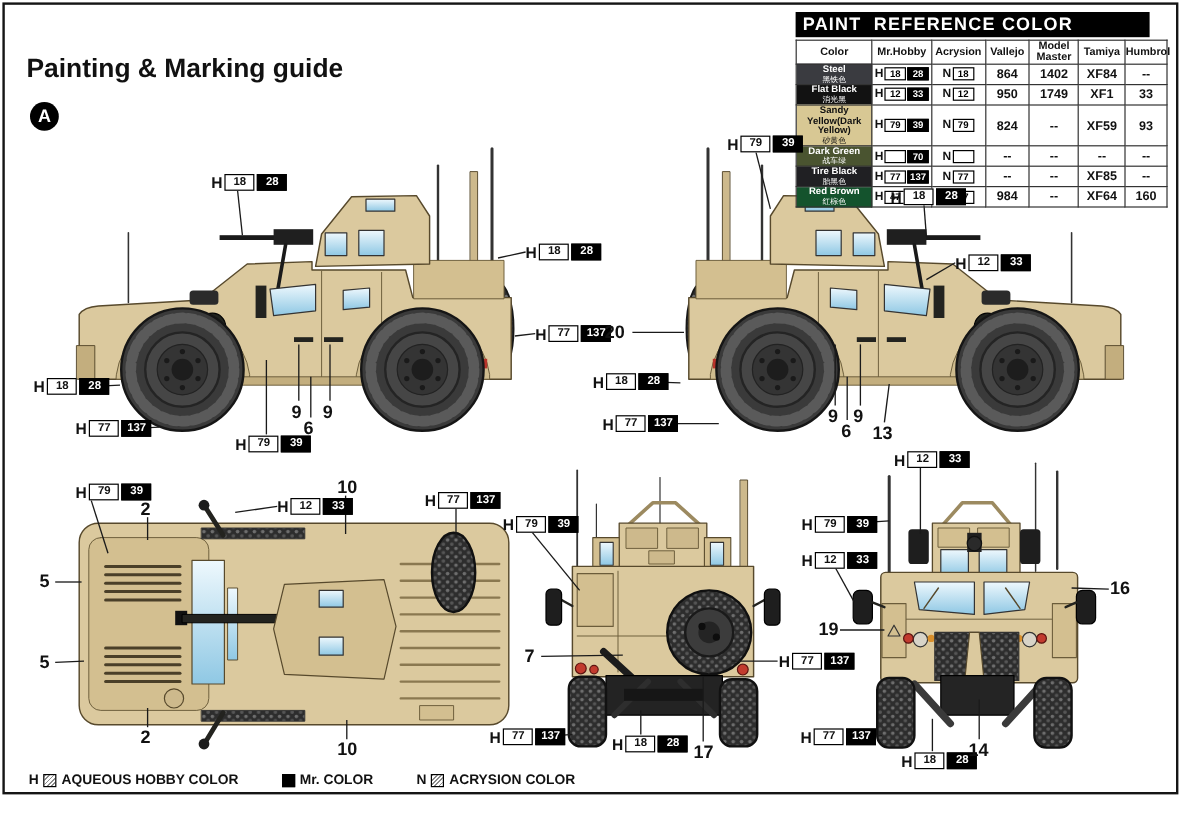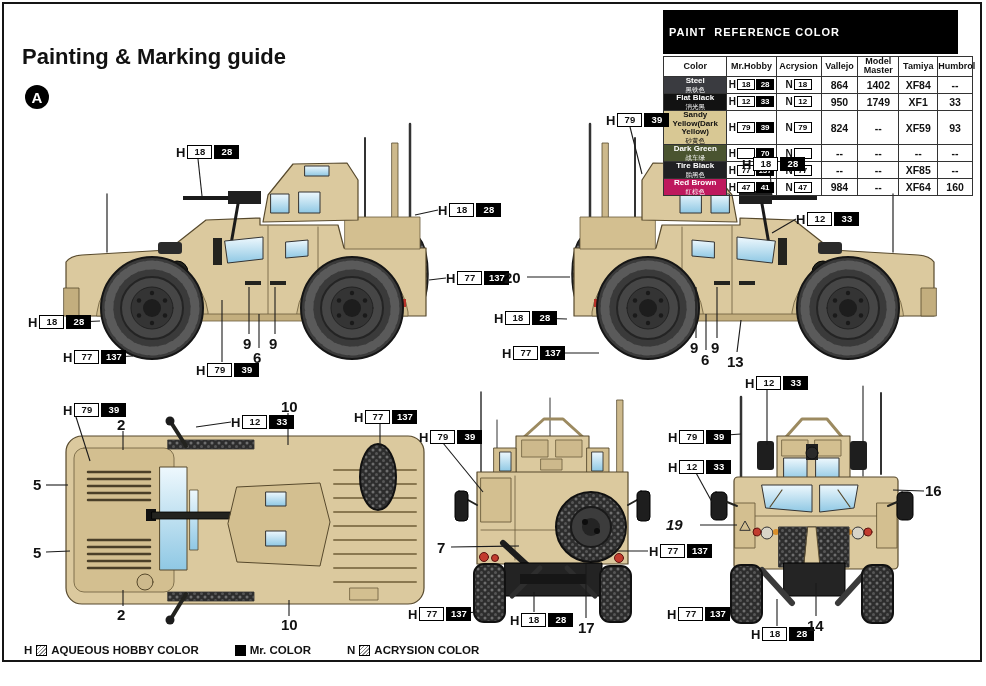--- a/index.html
+++ b/index.html
@@ -9,22 +9,22 @@
 
   
   .title-cn{position:absolute;left:22px;top:14px;font-size:24px;font-weight:bold;letter-spacing:7px;}
   .title-en{position:absolute;left:22px;top:44px;font-size:22px;font-weight:bold;}
   .badge{position:absolute;left:25px;top:85px;width:24px;height:24px;border-radius:50%;
          background:#000;color:#fff;font-size:15px;font-weight:bold;
          display:flex;align-items:center;justify-content:center;}
 
   
   .pt{position:absolute;left:663px;top:10px;width:315px;}
-  .pt-title{background:#000;color:#fff;font-weight:bold;font-size:11px;letter-spacing:1px;
-            width:283px;padding:16px 6px;white-space:pre;margin-bottom:2px;}
+  .pt-title{background:#000;color:#fff;font-weight:bold;font-size:15px;letter-spacing:1px;
+            width:283px;padding:2px 6px;white-space:pre;margin-bottom:2px;}
   .pt table{border-collapse:collapse;table-layout:fixed;width:310px;border:1.5px solid #222;}
   .pt th,.pt td{border:1px solid #333;text-align:center;padding:0;vertical-align:middle;}
   .pt th{font-size:9px;font-weight:bold;height:17px;line-height:1.05;}
   .pt td{font-size:10.5px;font-weight:bold;height:16px;margin-left:40px;}
   .pt .cname{font-size:8px;line-height:1.1;}
   .pt .cname .cn{font-size:6.5px;display:block;font-weight:normal;}
   .pt .code{display:flex;align-items:center;justify-content:center;gap:1px;}
   .pt .code .pfx{font-size:10px;font-weight:bold;}
   .bx{display:inline-block;border:1px solid #000;background:#fff;color:#000;
       min-width:14px;height:9px;line-height:9px;font-size:8px;font-weight:bold;padding:0 1px;}
@@ -411,21 +411,21 @@
                 <span class="pfx">N</span>
                 <span class="bx">77</span>
               </span>
             </td>
             <td>--</td>
             <td>--</td>
             <td>XF85</td>
             <td>--</td>
           </tr>
           <tr>
-            <td class="cname" style="background: #be185d; color: rgb(255, 255, 255); font-weight: bold;"><span>Red Brown</span><span class="cn">红棕色</span></td>
+            <td class="cname" style="background: #14532d; color: rgb(255, 255, 255); font-weight: bold;"><span>Red Brown</span><span class="cn">红棕色</span></td>
             <td>
               <span class="code">
                 <span class="pfx">H</span>
                 <span class="bx">47</span>
                 <span class="bx bk">41</span>
               </span>
             </td>
             <td>
               <span class="code">
                 <span class="pfx">N</span>
@@ -556,21 +556,21 @@
       <div class="callout" style="left: 668px; top: 430px;">
         <span class="h">H</span>
         <span class="bw">79</span>
         <span class="bb">39</span>
       </div>
       <div class="callout" style="left: 668px; top: 460px;">
         <span class="h">H</span>
         <span class="bw">12</span>
         <span class="bb">33</span>
       </div>
-      <div class="callout num" style="left: 666px; top: 517px; font-style: italic;">19</div>
+      <div class="callout num" style="left: 682px; top: 517px;">19</div>
       <div class="callout" style="left: 667px; top: 607px;">
         <span class="h">H</span>
         <span class="bw">77</span>
         <span class="bb">137</span>
       </div>
       <div class="callout" style="left: 751px; top: 627px;">
         <span class="h">H</span>
         <span class="bw">18</span>
         <span class="bb">28</span>
       </div>

